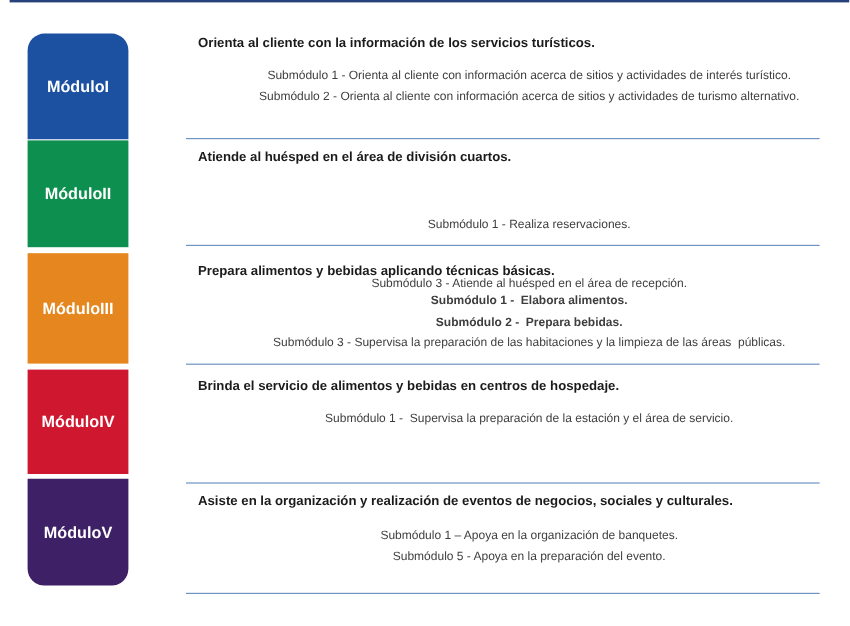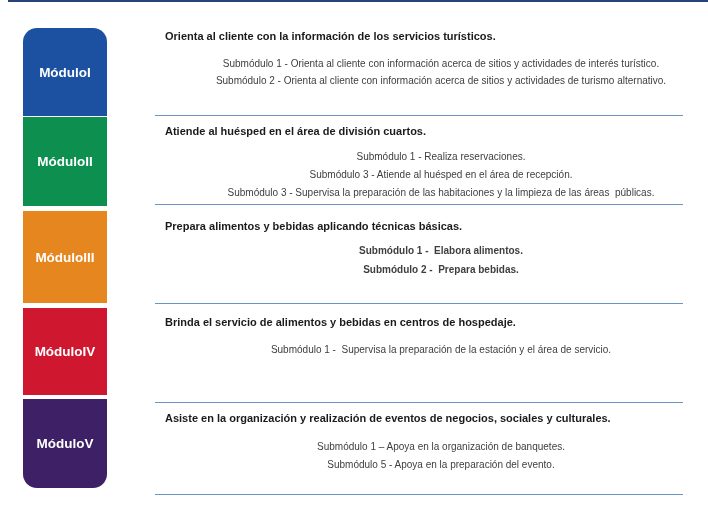--- a/index.html
+++ b/index.html
@@ -24,21 +24,21 @@
   
   .title {
     position:absolute; left:165px; width:535px;
     font-weight:bold; font-size:11px; color:#1b1b1b; white-space:pre;
   }
   .t0 { top:30px; }  .t1 { top:125px; } .t2 { top:220px; } .t3 { top:316px; } .t4 { top:412px; }
 
   .subs { position:absolute; left:181px; width:520px; font-size:10px; color:#3e3e3e;text-align:center; }
   .sub  { white-space:pre; }
   .s0 { top:55px; }  .s0 .sub { line-height:17px; }
-  .s1 { top:148px; } .s1 .sub { line-height:18px; }
+  .s1 { top:148px; } .s1 .sub { line-height:18px;margin-top:31px; }
   .s2 { top:241px;font-weight:bold; } .s2 .sub { line-height:19px; }
   .s3 { top:340px; } .s3 .sub { line-height:19px; }
   .s4 { top:438px; } .s4 .sub { line-height:18px; }
 
   .sep { position:absolute; left:155px; width:528px; height:1px; }
   .p0 { top:115px; } .p1 { top:204px; } .p2 { top:303px; } .p3 { top:402px; } .p4 { top:494px; }
 </style>
 </head>
 <body>
 

